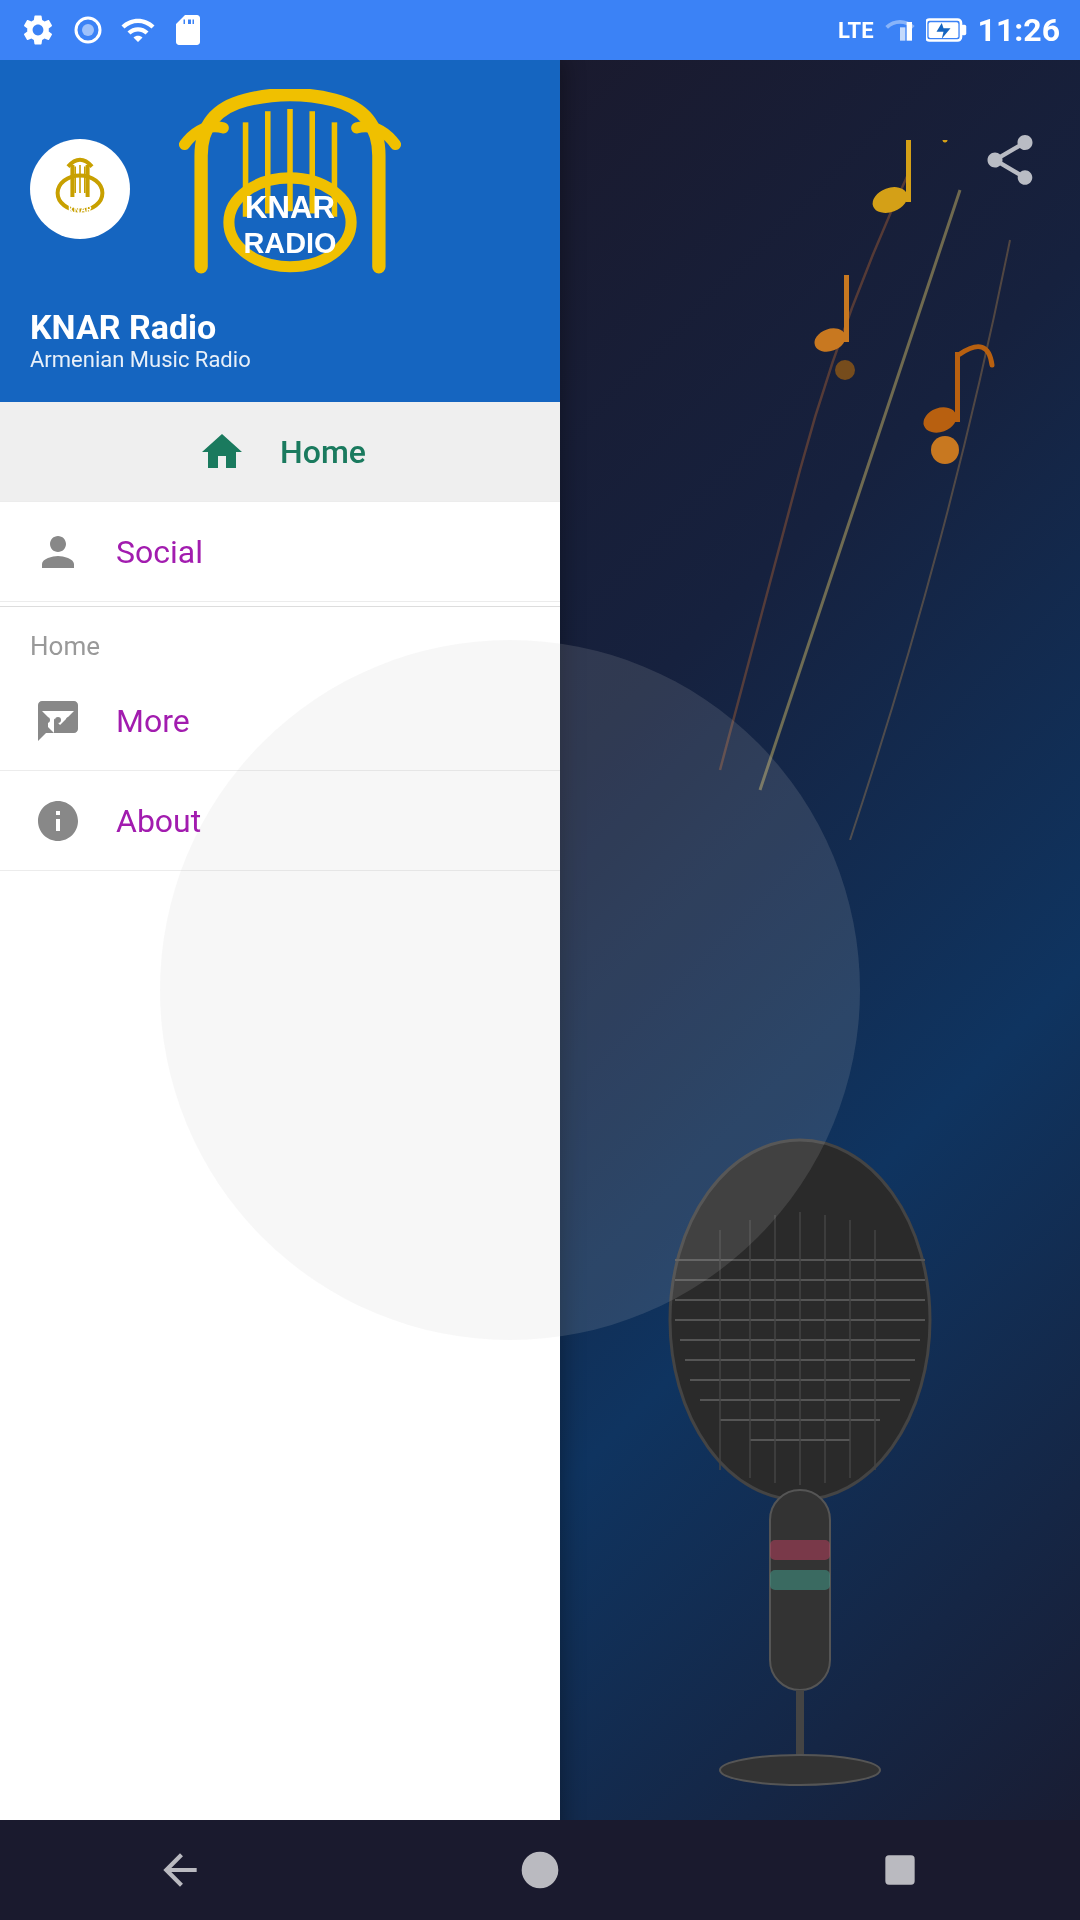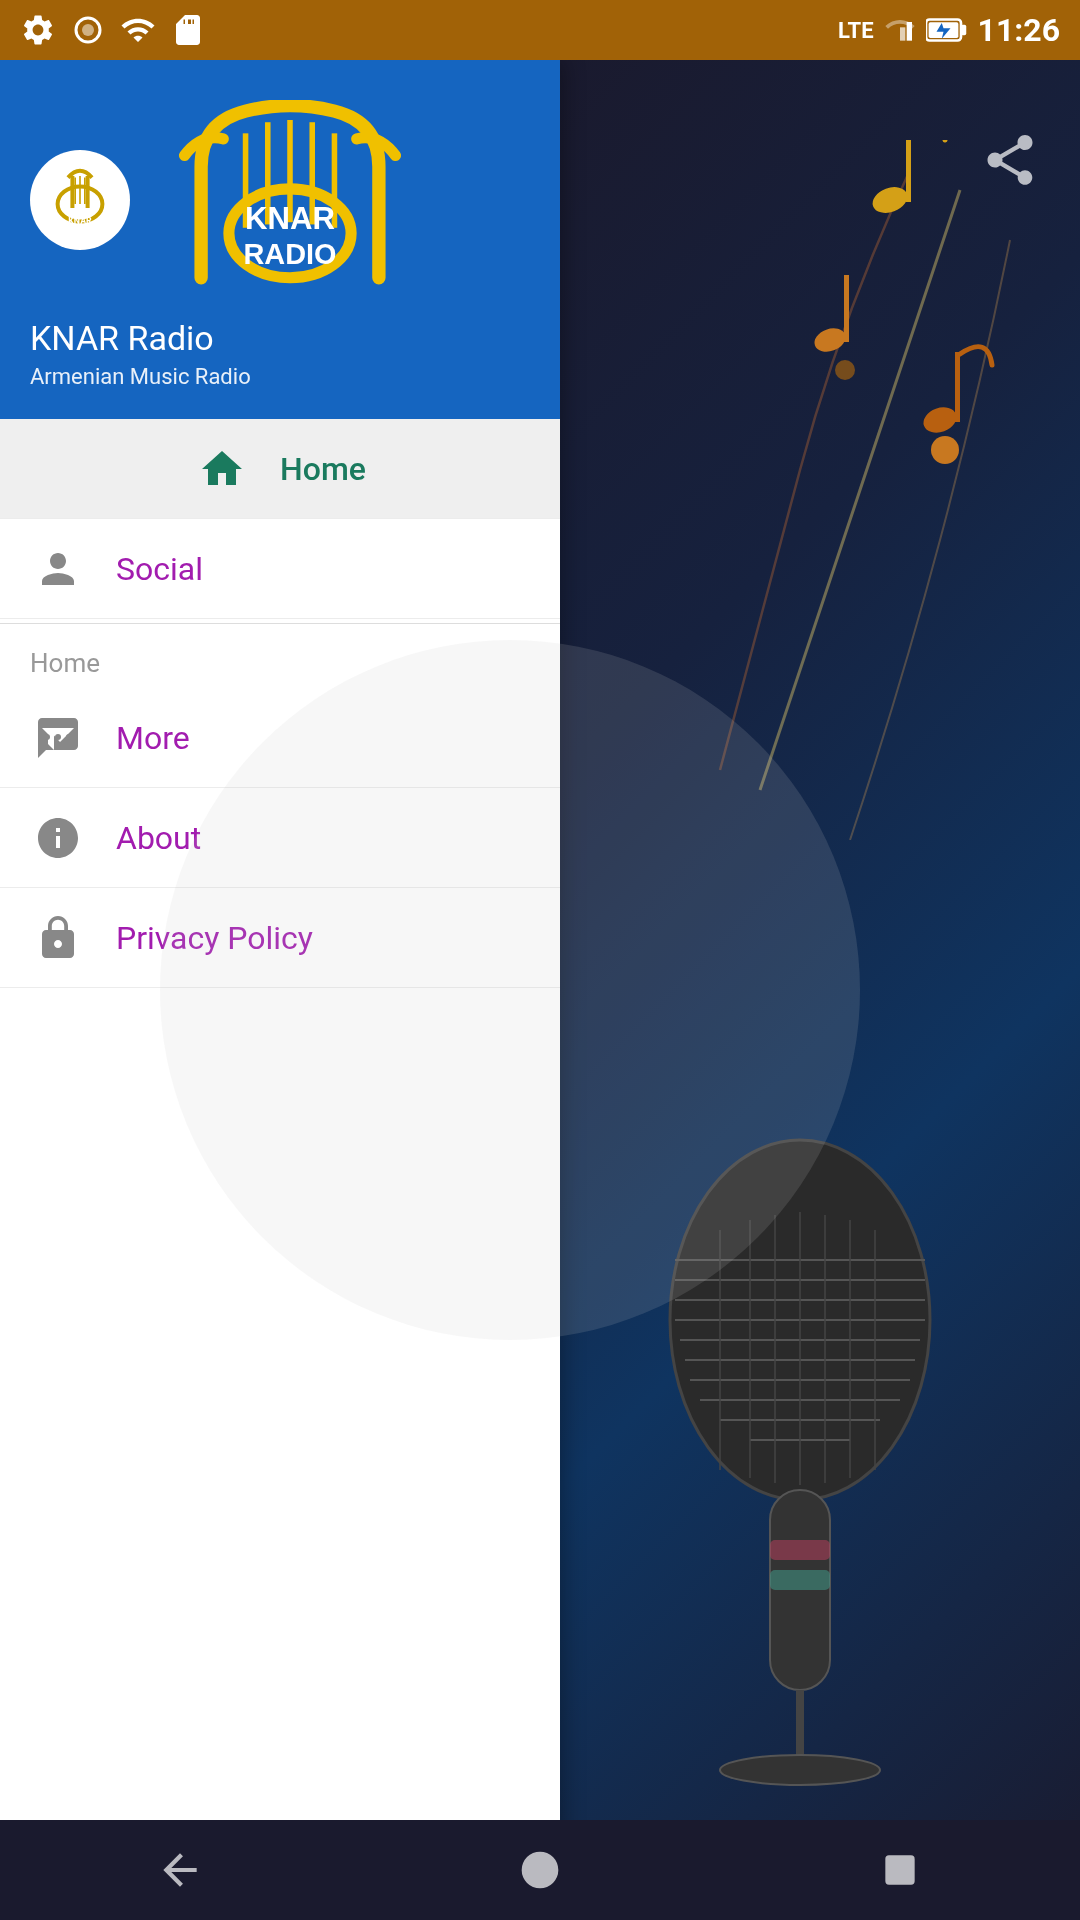--- a/index.html
+++ b/index.html
@@ -11,21 +11,21 @@
       font-family: 'Roboto', Arial, sans-serif;
       overflow: hidden;
       position: relative;
       background: #000;
     }
 
     
     .status-bar {
       width: 1080px;
       height: 60px;
-      background: #a16207;
+      background: #3b82f6;
       display: flex;
       align-items: center;
       justify-content: space-between;
       padding: 0 20px;
       position: relative;
       z-index: 10;
     }
     .status-bar-left {
       display: flex;
       align-items: center;
@@ -56,21 +56,21 @@
       display: flex;
       flex-direction: column;
       position: relative;
       z-index: 5;
       box-shadow: 4px 0 20px rgba(0,0,0,0.3);
     }
 
     
     .drawer-header {
       background: #1565c0;
-      padding: 40px 30px 30px 30px;
+      padding: 29px 30px 30px 30px;
       min-height: 260px;
       display: flex;
       flex-direction: column;
       justify-content: flex-end;
     }
 
     .header-logo-row {
       display: flex;
       align-items: center;
       gap: 20px;
@@ -91,22 +91,21 @@
     }
 
     .logo-lyre-large {
       width: 280px;
       height: 200px;
     }
 
     .app-name {
       color: white;
       font-size: 34px;
-      font-weight: normal;
-      margin-bottom: 6px;
+      font-weight: bold;
     }
 
     .app-subtitle {
       color: rgba(255,255,255,0.9);
       font-size: 22px;
     }
 
     
     .nav-list {
       flex: 1;
@@ -358,28 +357,20 @@
 
       <div class="nav-item">
         <div class="nav-icon">
           <svg width="48" height="48" viewBox="0 0 24 24" fill="#888">
             <path d="M12 2C6.48 2 2 6.48 2 12s4.48 10 10 10 10-4.48 10-10S17.52 2 12 2zm1 15h-2v-6h2v6zm0-8h-2V7h2v2z"></path>
           </svg>
         </div>
         <span class="nav-label">About</span>
       </div>
 
-      <div class="nav-item">
-        <div class="nav-icon">
-          <svg width="48" height="48" viewBox="0 0 24 24" fill="#888">
-            <path d="M18 8h-1V6c0-2.76-2.24-5-5-5S7 3.24 7 6v2H6c-1.1 0-2 .9-2 2v10c0 1.1.9 2 2 2h12c1.1 0 2-.9 2-2V10c0-1.1-.9-2-2-2zm-6 9c-1.1 0-2-.9-2-2s.9-2 2-2 2 .9 2 2-.9 2-2 2zm3.1-9H8.9V6c0-1.71 1.39-3.1 3.1-3.1 1.71 0 3.1 1.39 3.1 3.1v2z"></path>
-          </svg>
-        </div>
-        <span class="nav-label">Privacy Policy</span>
-      </div>
 
     </div>
 
     <div class="circle-overlay"></div>
   </div>
 
   <div class="right-panel">
     <div class="right-bg">
 
       <div class="share-btn">

